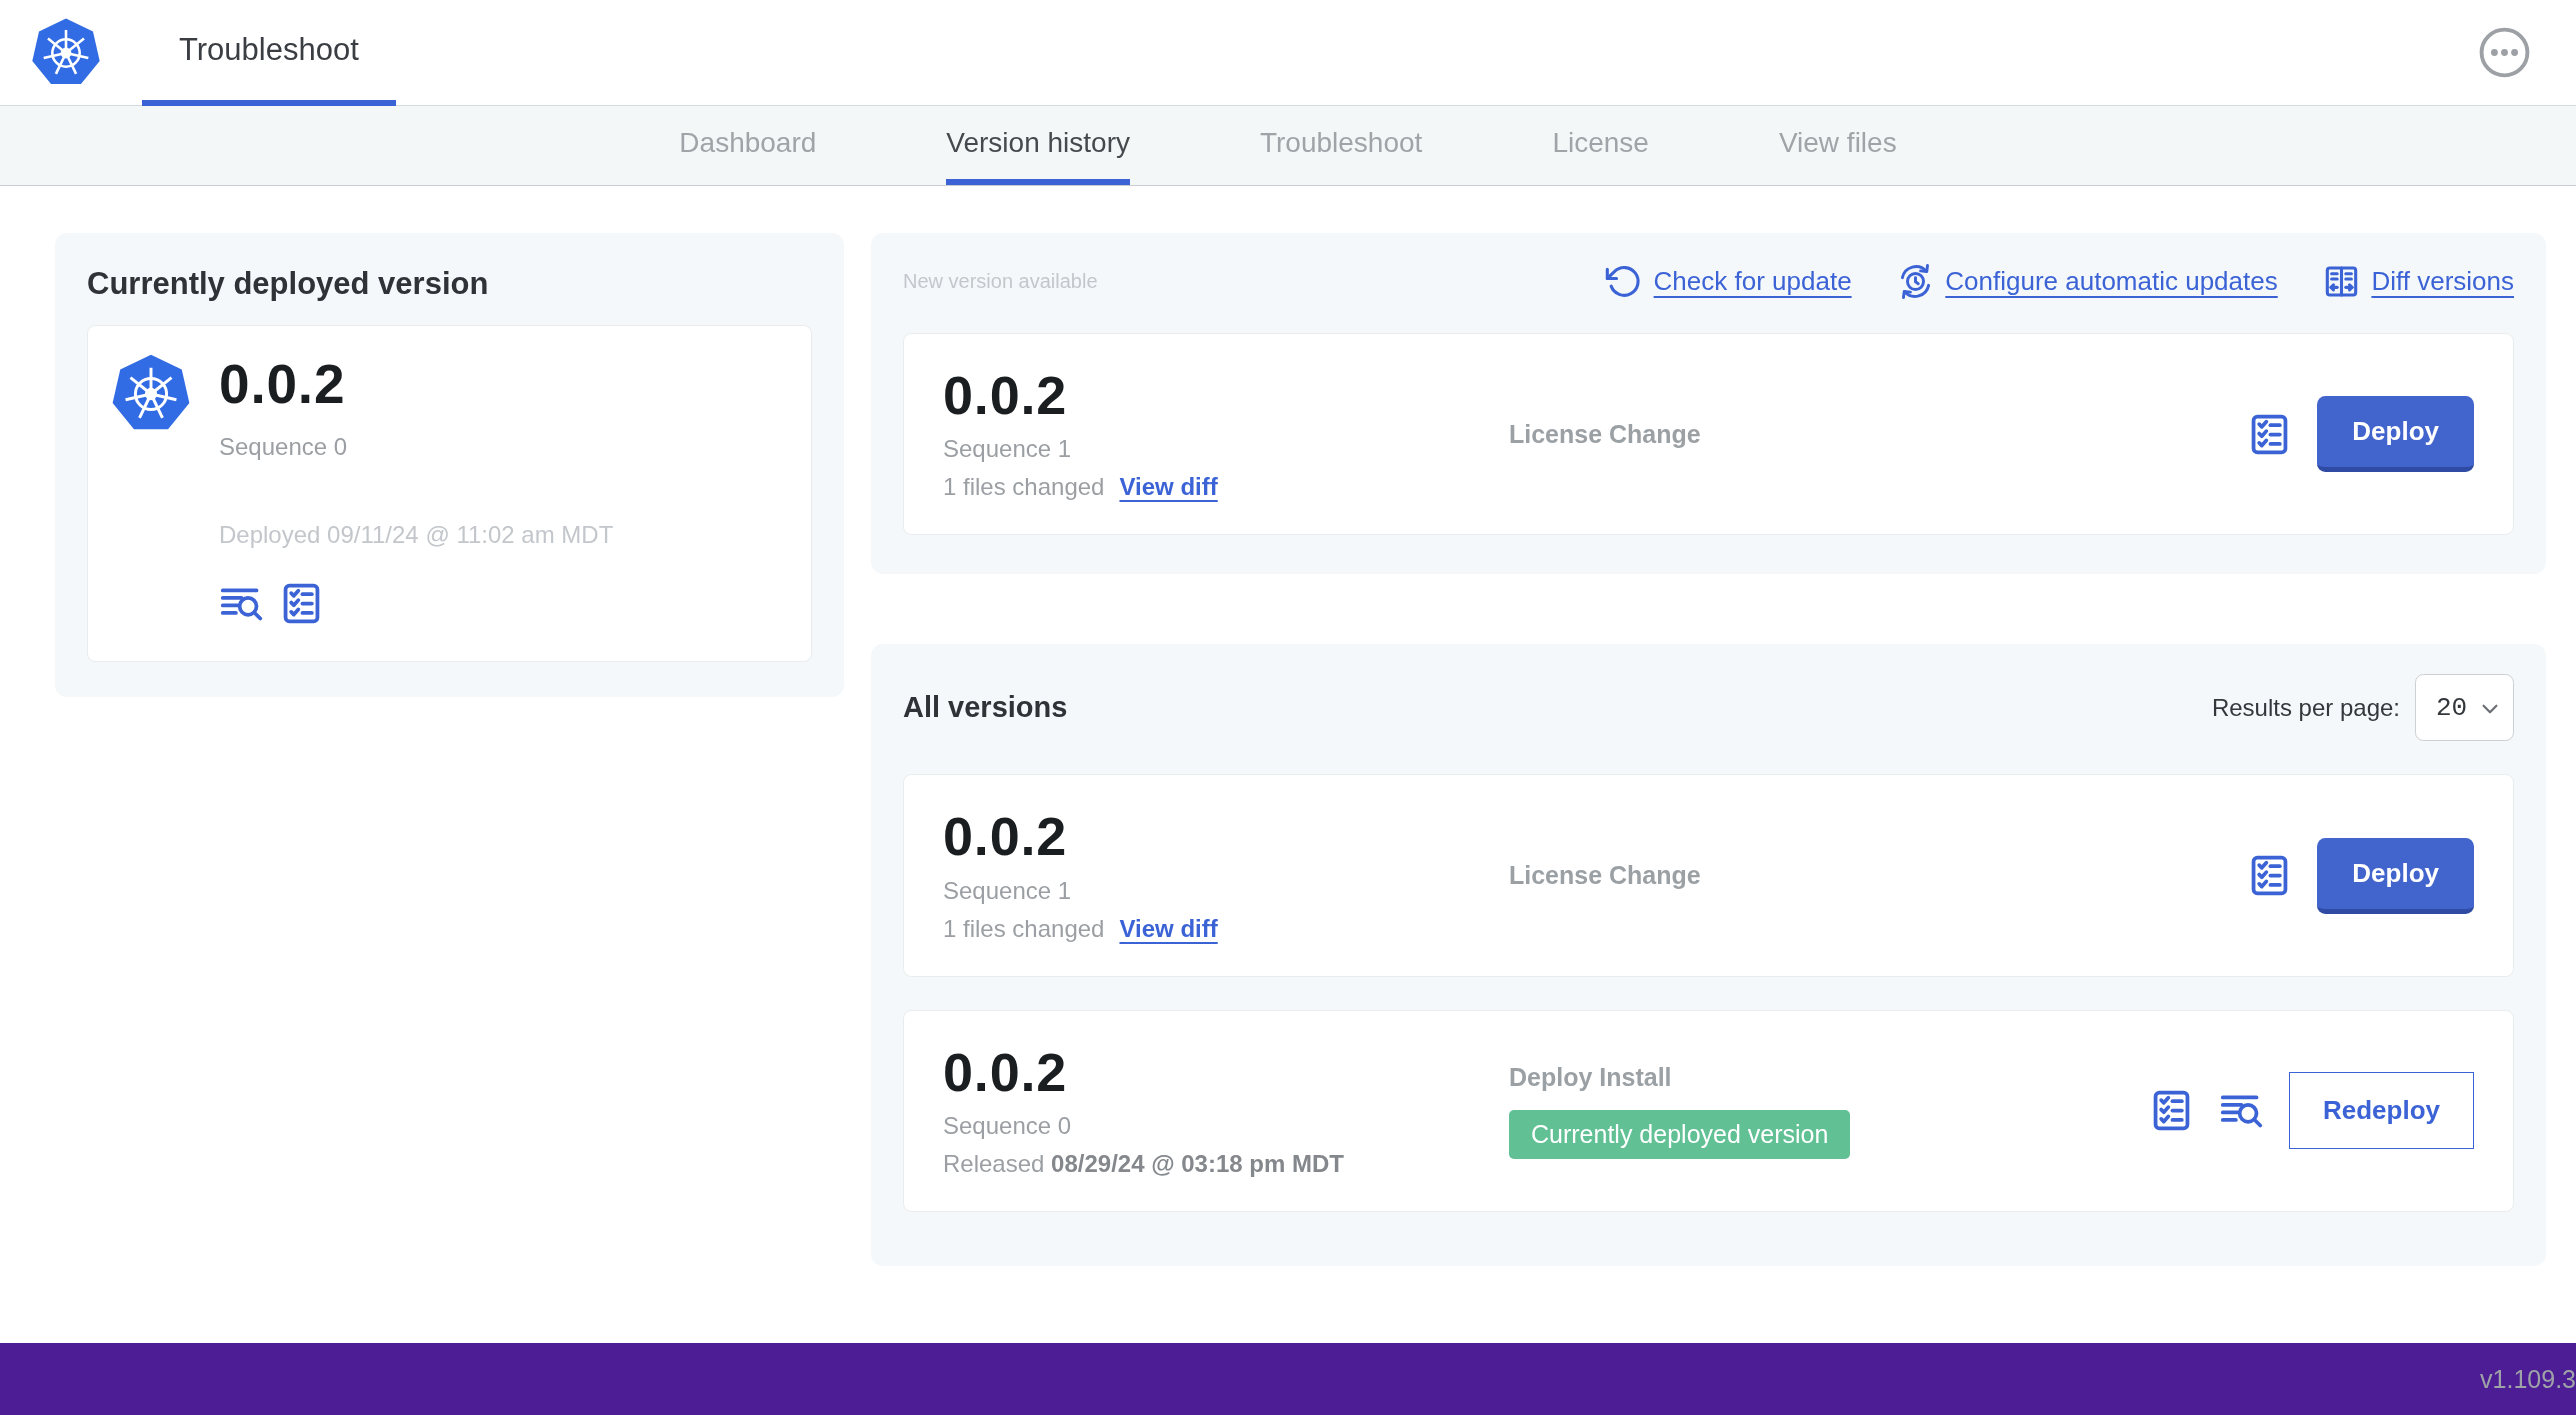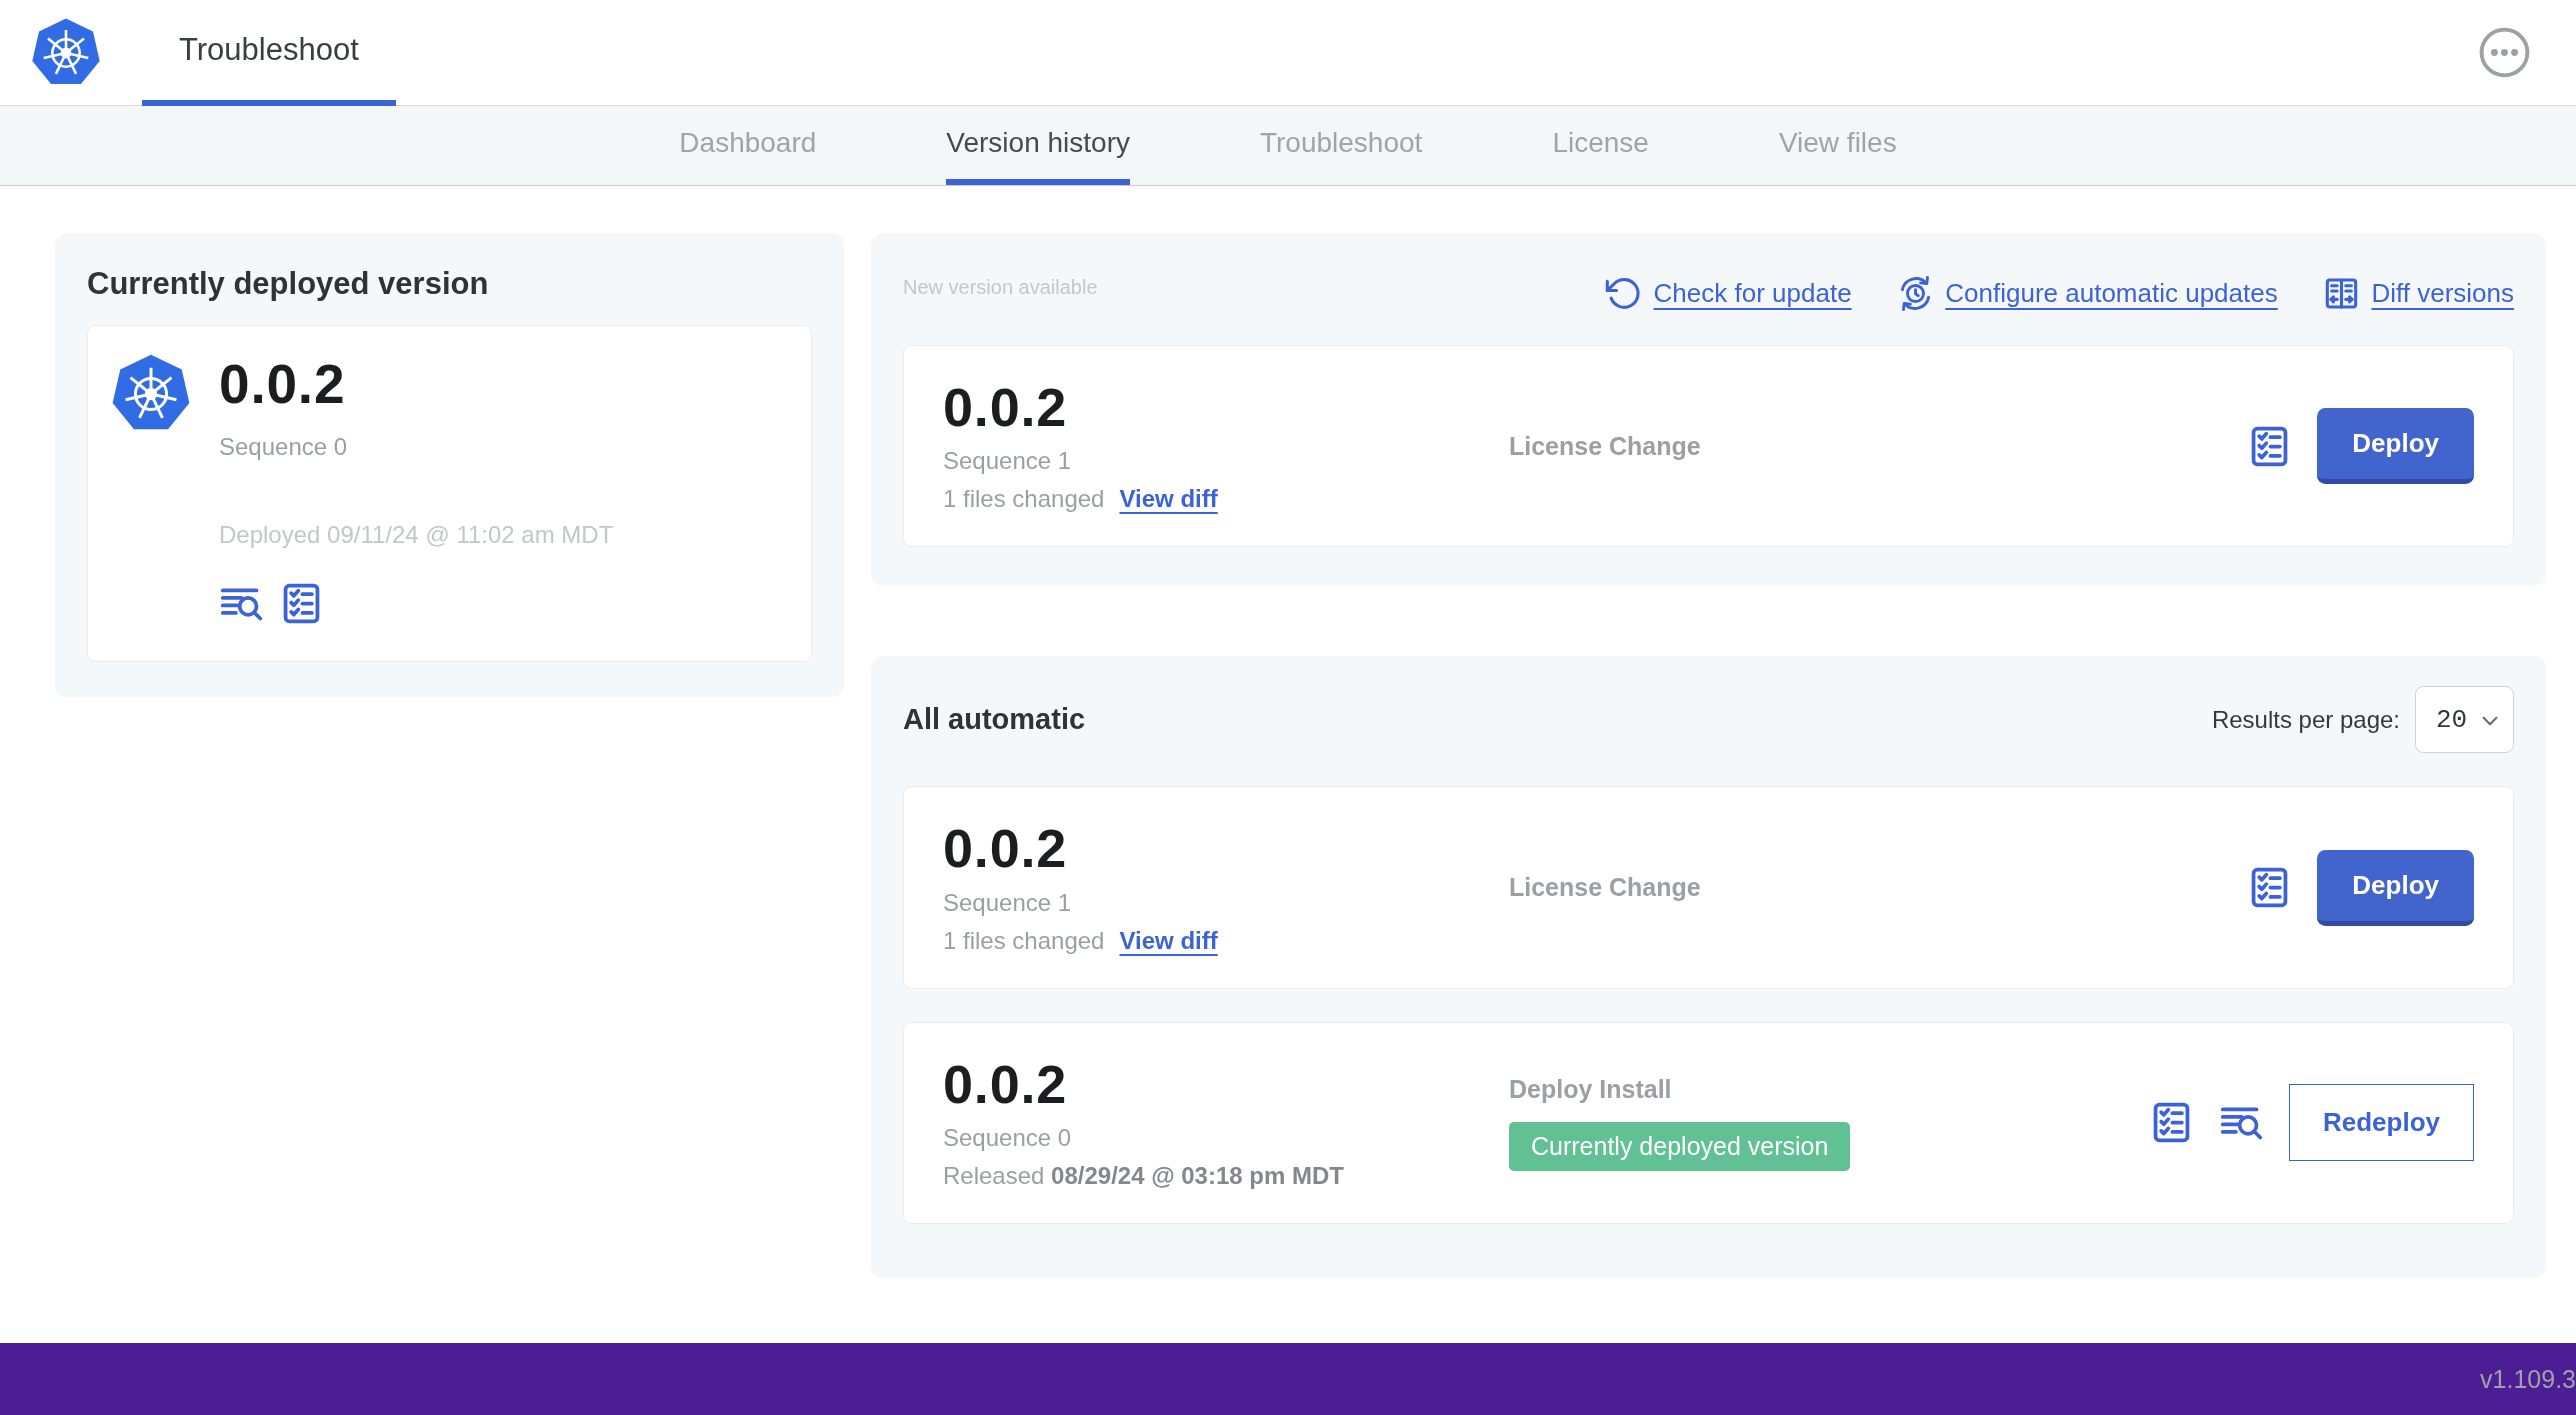--- a/index.html
+++ b/index.html
@@ -57,21 +57,21 @@
   .icon-row { margin-top:32px; display:flex; gap:15px; }
   .icon-btn { width:45px; height:45px; color:#3b63d6; background:none; border:none; padding:0; cursor:pointer; }
   .icon-btn svg { width:100%; height:100%; }
 
   
   .right-col { flex:1; min-width:0; }
   .panel.newver { padding:30px 32px 39px; }
   .panel-head { display:flex; align-items:center; justify-content:space-between; }
   .muted-title { font-size:20px; color:#c3c7cb; }
   .actions { display:flex; gap:45px; align-items:center; }
-  .link { display:flex; gap:11.7px; align-items:center; color:#3b63d6; font-size:26px; text-decoration:none; cursor:pointer;margin-top:12px; }
+  .link { display:flex; gap:11.7px; align-items:center; color:#3b63d6; font-size:26px; text-decoration:none; cursor:pointer; }
   .link svg { width:37px; height:37px; flex:none; }
   .link .lbl { text-decoration:underline; text-underline-offset:5.9px; }
 
   .version-card {
     margin-top:33px; padding:33px 39px; min-height:198px;
     display:grid; grid-template-columns:566px 1fr auto; align-items:center;
   }
   .version-card + .version-card { margin-top:33px; }
   .vc-version { font-size:54px; font-weight:700; color:#1b1e21; letter-spacing:0.8px; line-height:1.05; }
   .vc-seq { font-size:24px; color:#9b9fa3; margin-top:11.7px; }
@@ -270,21 +270,21 @@
               <line x1="12.5" y1="17" x2="17.5" y2="17"></line>
             </svg>
           </button>
           <button class="btn-primary">Deploy</button>
         </div>
       </div>
     </div>
 
     <div class="panel allver">
       <div class="panel-head">
-        <div class="allver-title">All automatic</div>
+        <div class="allver-title">All versions</div>
         <div class="rpp">
           <span>Results per page:</span>
           <span class="select-wrap">
             <select>
               <option>20</option>
             </select>
             <svg class="chev" viewBox="0 0 24 24" fill="none" stroke="currentColor" stroke-width="2.4" stroke-linecap="round" stroke-linejoin="round">
               <polyline points="5 8.5 12 15.5 19 8.5"></polyline>
             </svg>
           </span>

